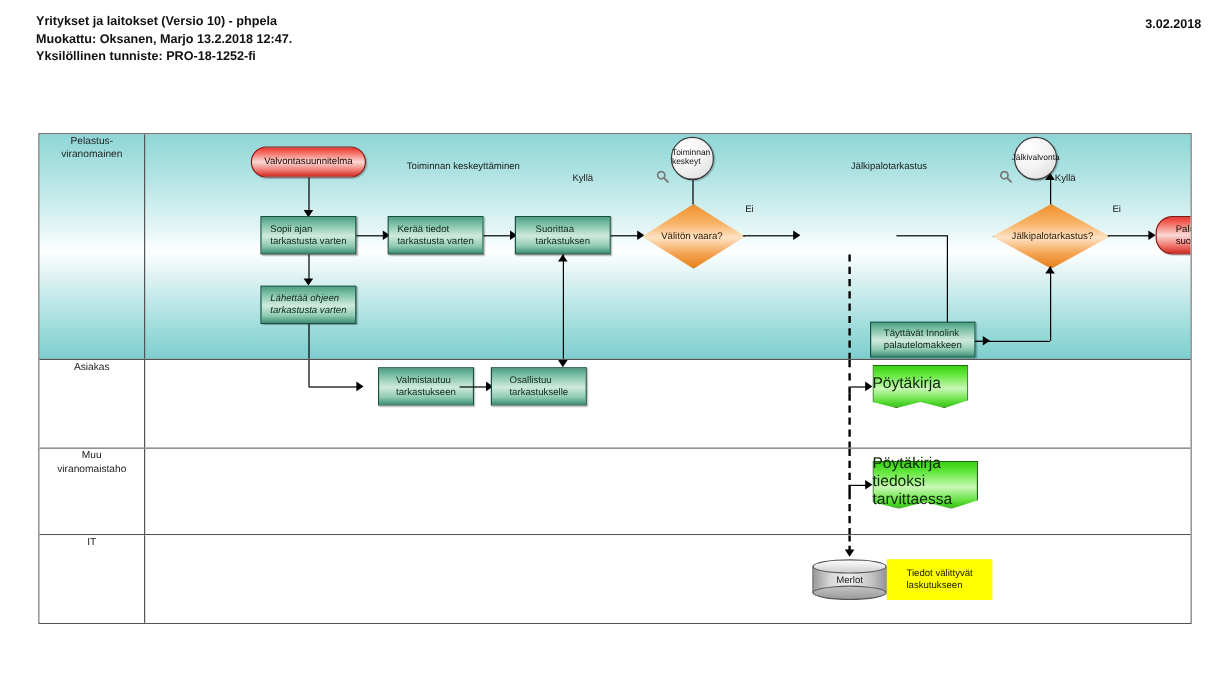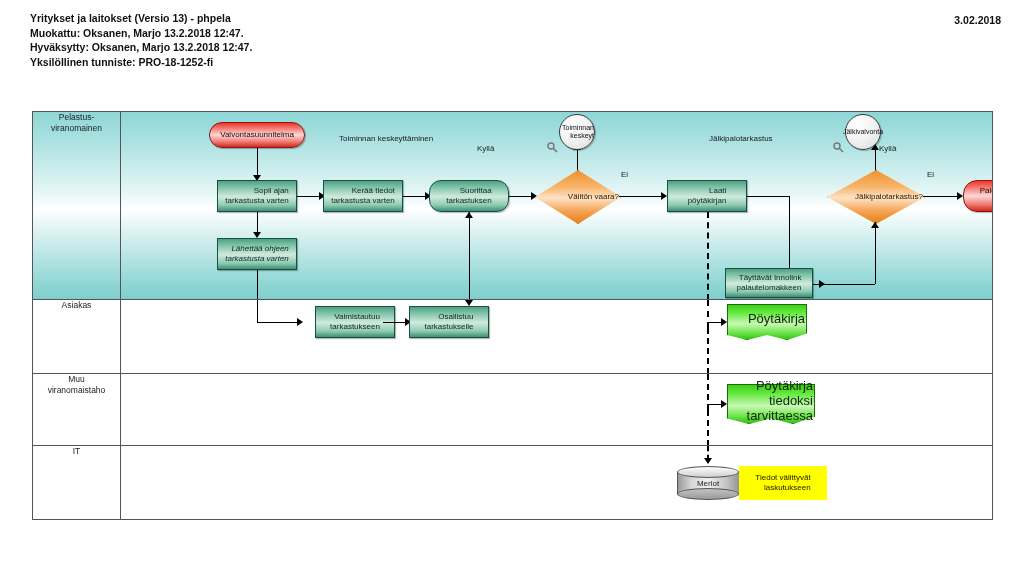--- a/index.html
+++ b/index.html
@@ -25,21 +25,21 @@
   .lane-body{position:absolute;left:88px;top:0;right:0;height:100%;overflow:hidden;}
 
   
   #lane-0{height:188px;background:linear-gradient(to bottom,#8fd6d6 0%,#a8e0e0 14%,#e8f7f7 44%,#ffffff 52%,#e2f4f4 62%,#9fdcdc 86%,#7ecece 100%);}
   #lane-1{height:74px;background:#ffffff;}
   #lane-2{height:72px;background:#ffffff;}
   #lane-3{height:73px;background:#ffffff;}
 
   
   .node{position:absolute;box-sizing:border-box;display:flex;align-items:center;
-        justify-content:center;text-align:right;}
+        justify-content:center;text-align:left;}
   .node span{display:block;line-height:10.5px;}
 
   .proc{background:linear-gradient(to bottom,#4f9e84 0%,#79bfa4 18%,#cfeadd 52%,#8fcbb2 80%,#3f8f74 100%);
         border:1px solid #14523f;font-size:8px;color:#10271f;
         box-shadow:1px 1px 1px rgba(0,0,0,.28);}
 
   .term{background:linear-gradient(to bottom,#e8392f 0%,#f4665c 16%,#fbd9d6 50%,#f07b72 78%,#cf2a22 100%);
         border:1px solid #8c1510;border-radius:14px;font-size:8px;color:#1b0605;
         box-shadow:1px 1px 1px rgba(0,0,0,.28);}
 
@@ -91,23 +91,22 @@
   .ar-u{border-left:4px solid transparent;border-right:4px solid transparent;border-bottom:6px solid #000;}
   .ar-r{border-top:4px solid transparent;border-bottom:4px solid transparent;border-left:6px solid #000;}
 
   .mag{position:absolute;width:11px;height:11px;}
   .mag svg{display:block;}
 </style>
 </head>
 <body>
 
 <div id="header">
-  <div class="hline">Yritykset ja laitokset (Versio 13) - phpela</div>
+  <div class="hline">Yritykset ja laitokset (Versio 10) - phpela</div>
   <div class="hline">Muokattu: Oksanen, Marjo 13.2.2018 12:47.</div>
-  <div class="hline">Hyväksytty: Oksanen, Marjo 13.2.2018 12:47.</div>
   <div class="hline">Yksilöllinen tunniste: PRO-18-1252-fi</div>
 </div>
 <div id="doc-date">3.02.2018</div>
 
 <div id="diagram">
 
   <div class="lane" id="lane-0">
     <div class="lane-title">
       <span class="ml">Pelastus-<br>viranomainen</span>
     </div>
@@ -139,21 +138,21 @@
 
       <div class="ln lnv" style="left:136px;top:100px;height:24px;"></div>
       <div class="ar ar-d" style="left:132px;top:120px;"></div>
 
       <div class="node proc" style="left:96px;top:126px;width:80px;height:32px;font-style:italic;">
         <span class="ml">Lähettää ohjeen<br>tarkastusta varten</span>
       </div>
 
       <div class="ln lnv" style="left:136px;top:158px;height:30px;"></div>
 
-      <div class="node proc" style="left:308px;top:68px;width:80px;height:32px;border-radius:12px;">
+      <div class="node proc" style="left:308px;top:68px;width:80px;height:32px;">
         <span class="ml">Suorittaa<br>tarkastuksen</span>
       </div>
 
       <div class="ln lnv" style="left:348px;top:100px;height:88px;"></div>
       <div class="ar ar-u" style="left:344px;top:100px;"></div>
 
       <div class="ln lnh" style="left:388px;top:84px;width:24px;"></div>
       <div class="ar ar-r" style="left:410px;top:80px;"></div>
 
       <div class="node deci" style="left:414px;top:58px;width:84px;height:52px;">
@@ -172,23 +171,20 @@
         <svg width="11" height="11" viewBox="0 0 11 11">
             <circle cx="4" cy="4" r="3" fill="none" stroke="#777" stroke-width="1.4"></circle>
             <line x1="6" y1="6" x2="10" y2="10" stroke="#777" stroke-width="1.6"></line>
           </svg>
       </div>
 
       <div class="ln lnh" style="left:498px;top:84px;width:44px;"></div>
       <div class="ar ar-r" style="left:540px;top:80px;"></div>
       <div class="flab" style="left:500px;top:58px;">Ei</div>
 
-      <div class="node proc" style="left:546px;top:68px;width:80px;height:32px;">
-        <span class="ml">Laati<br>pöytäkirjan</span>
-      </div>
 
       <div class="ln lnh" style="left:626px;top:84px;width:42px;"></div>
       <div class="ln lnv" style="left:668px;top:84px;height:88px;"></div>
       <div class="ln lnh" style="left:668px;top:172px;width:32px;"></div>
       <div class="ar ar-r" style="left:698px;top:168px;"></div>
 
       <div class="node proc" style="left:604px;top:156px;width:88px;height:30px;left:604px;">
           <span class="ml">Täyttävät Innolink<br>palautelomakkeen</span>
         </div>
 

